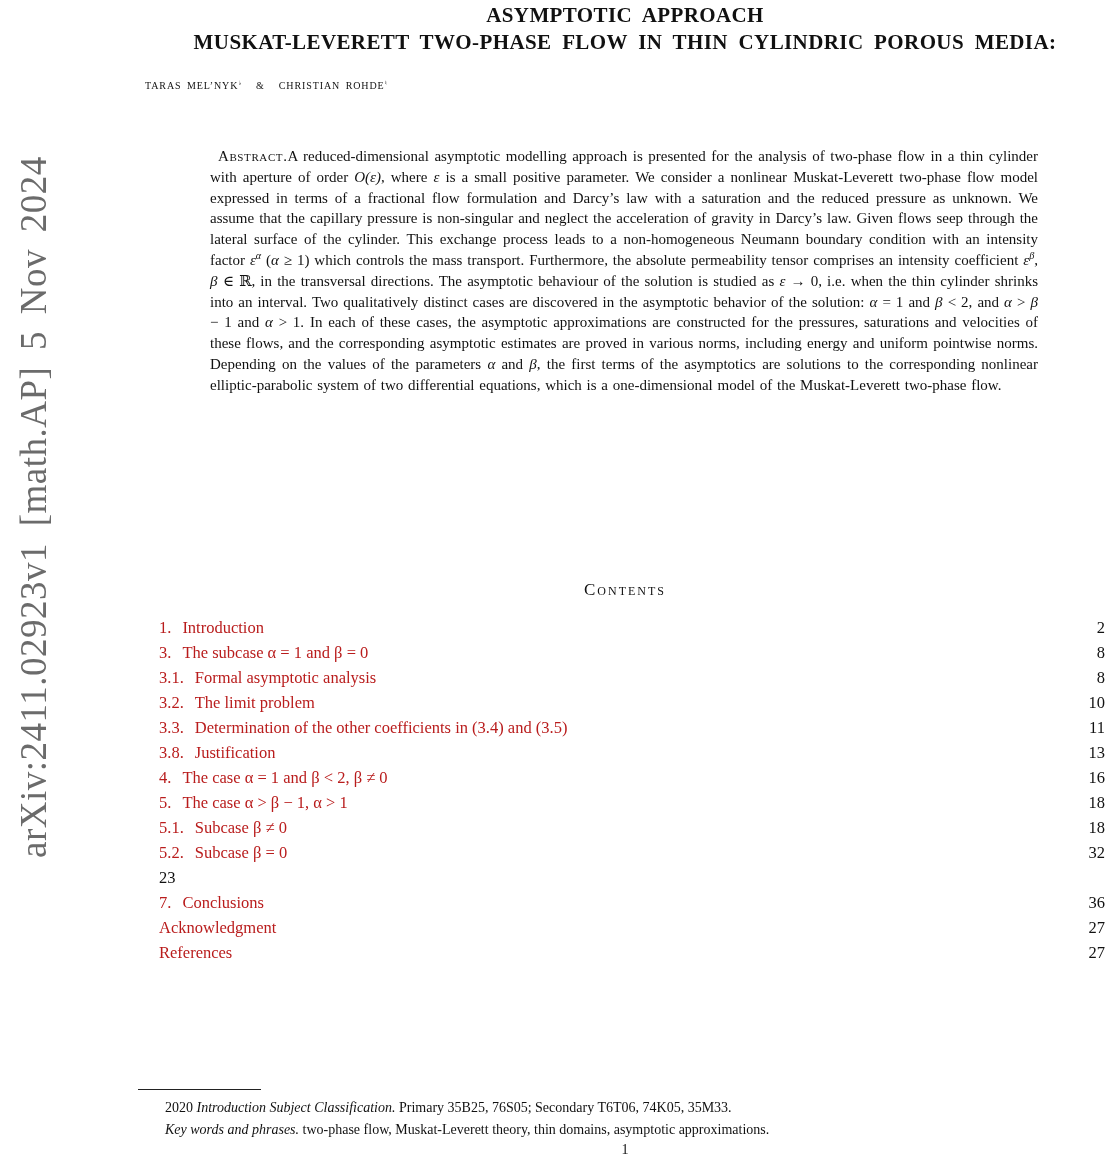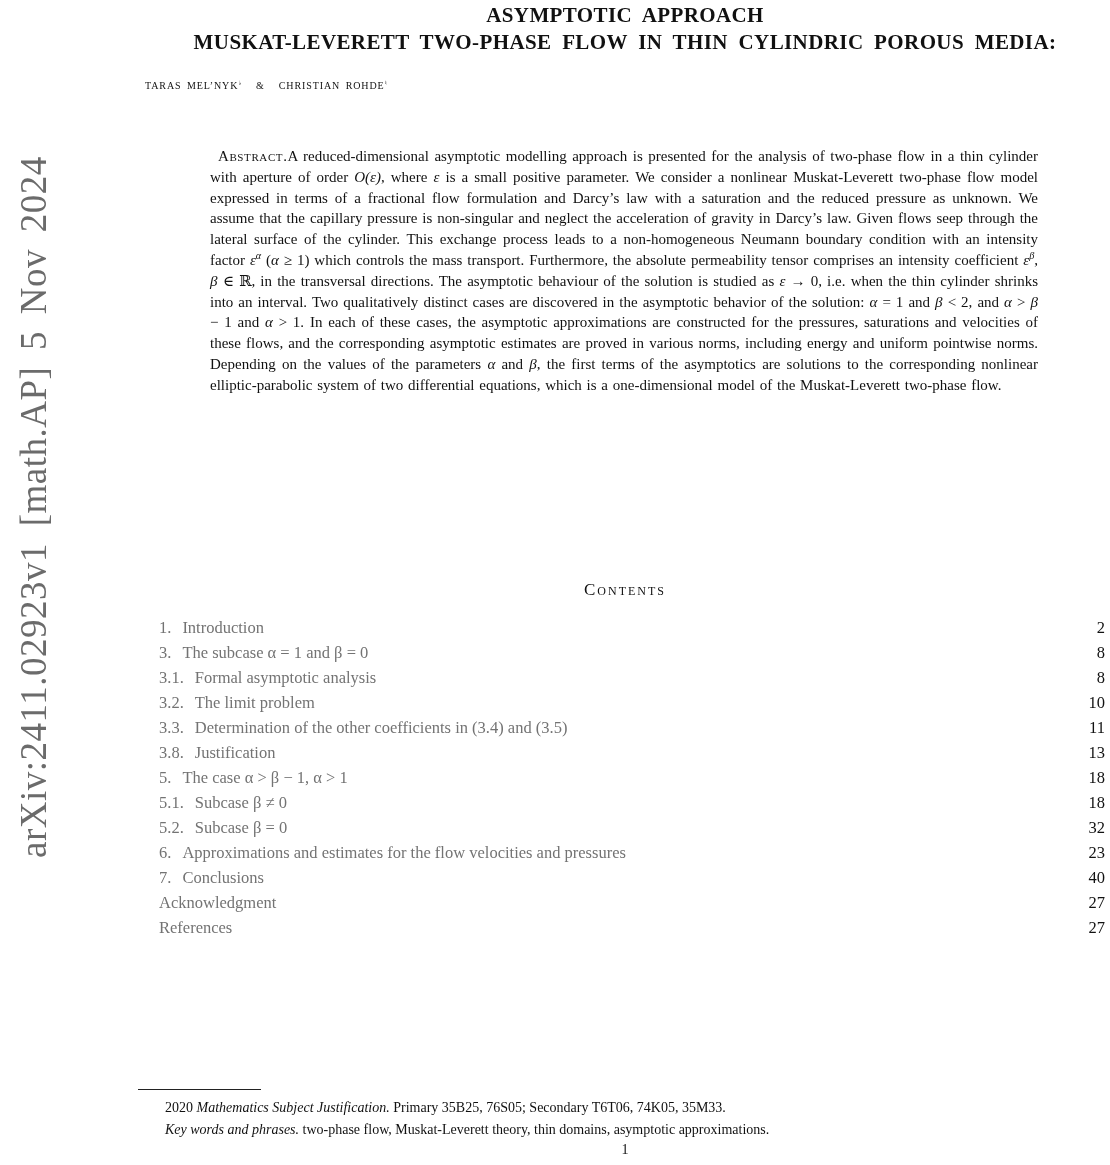--- a/index.html
+++ b/index.html
@@ -86,21 +86,21 @@
     margin-top:15px;
     margin-left:14px;
   }
   .toc-row {
     display:flex;
     justify-content:space-between;
     align-items:baseline;
     font-size:16.5px;
     line-height:25px;
   }
-  .toc-left { color:#737373; cursor:pointer; }
+  .toc-left { color:#b91c1c; cursor:pointer; }
   .toc-num { margin-right:11px; }
   .toc-page { color:#111111; }
 
   .footnote {
     position:absolute;
     top:1089px; left:0;
     width:960px;
     font-size:14px;
     line-height:21.5px;
   }
@@ -161,51 +161,54 @@
         </div>
         <div class="toc-row">
           <span class="toc-left"><span class="toc-num">3.3.</span><span>Determination of the other coefficients in (3.4) and (3.5)</span></span>
           <span class="toc-page">11</span>
         </div>
         <div class="toc-row">
           <span class="toc-left"><span class="toc-num">3.8.</span><span>Justification</span></span>
           <span class="toc-page">13</span>
         </div>
         <div class="toc-row">
+          <span class="toc-left"><span class="toc-num">4.</span><span>The case α = 1 and β &lt; 2, β ≠ 0</span></span>
+          <span class="toc-page">16</span>
+        </div>
+        <div class="toc-row">
           <span class="toc-left"><span class="toc-num">5.</span><span>The case α &gt; β − 1, α &gt; 1</span></span>
           <span class="toc-page">18</span>
         </div>
         <div class="toc-row">
           <span class="toc-left"><span class="toc-num">5.1.</span><span>Subcase β ≠ 0</span></span>
           <span class="toc-page">18</span>
         </div>
         <div class="toc-row">
           <span class="toc-left"><span class="toc-num">5.2.</span><span>Subcase β = 0</span></span>
           <span class="toc-page">32</span>
         </div>
         <div class="toc-row">
-          <span class="toc-left"><span class="toc-num">6.</span><span>Approximations and estimates for the flow velocities and pressures</span></span>
           <span class="toc-page">23</span>
         </div>
         <div class="toc-row">
           <span class="toc-left"><span class="toc-num">7.</span><span>Conclusions</span></span>
-          <span class="toc-page">40</span>
+          <span class="toc-page">36</span>
         </div>
         <div class="toc-row">
           <span class="toc-left"><span>Acknowledgment</span></span>
           <span class="toc-page">27</span>
         </div>
         <div class="toc-row">
           <span class="toc-left"><span>References</span></span>
           <span class="toc-page">27</span>
         </div>
       </div>
   </div>
 
   <div class="footnote">
     <hr class="footnote-rule">
-    <p><span>2020 </span><span class="it">Mathematics Subject Justification.</span><span> Primary 35B25, 76S05; Secondary T6T06, 74K05, 35M33.</span></p>
+    <p><span>2020 </span><span class="it">Introduction Subject Classification.</span><span> Primary 35B25, 76S05; Secondary T6T06, 74K05, 35M33.</span></p>
     <p><span class="it">Key words and phrases.</span><span> two-phase flow, Muskat-Leverett theory, thin domains, asymptotic approximations.</span></p>
   </div>
 
   <div class="pageno">1</div>
 
 </div>
 
 </body></html>

